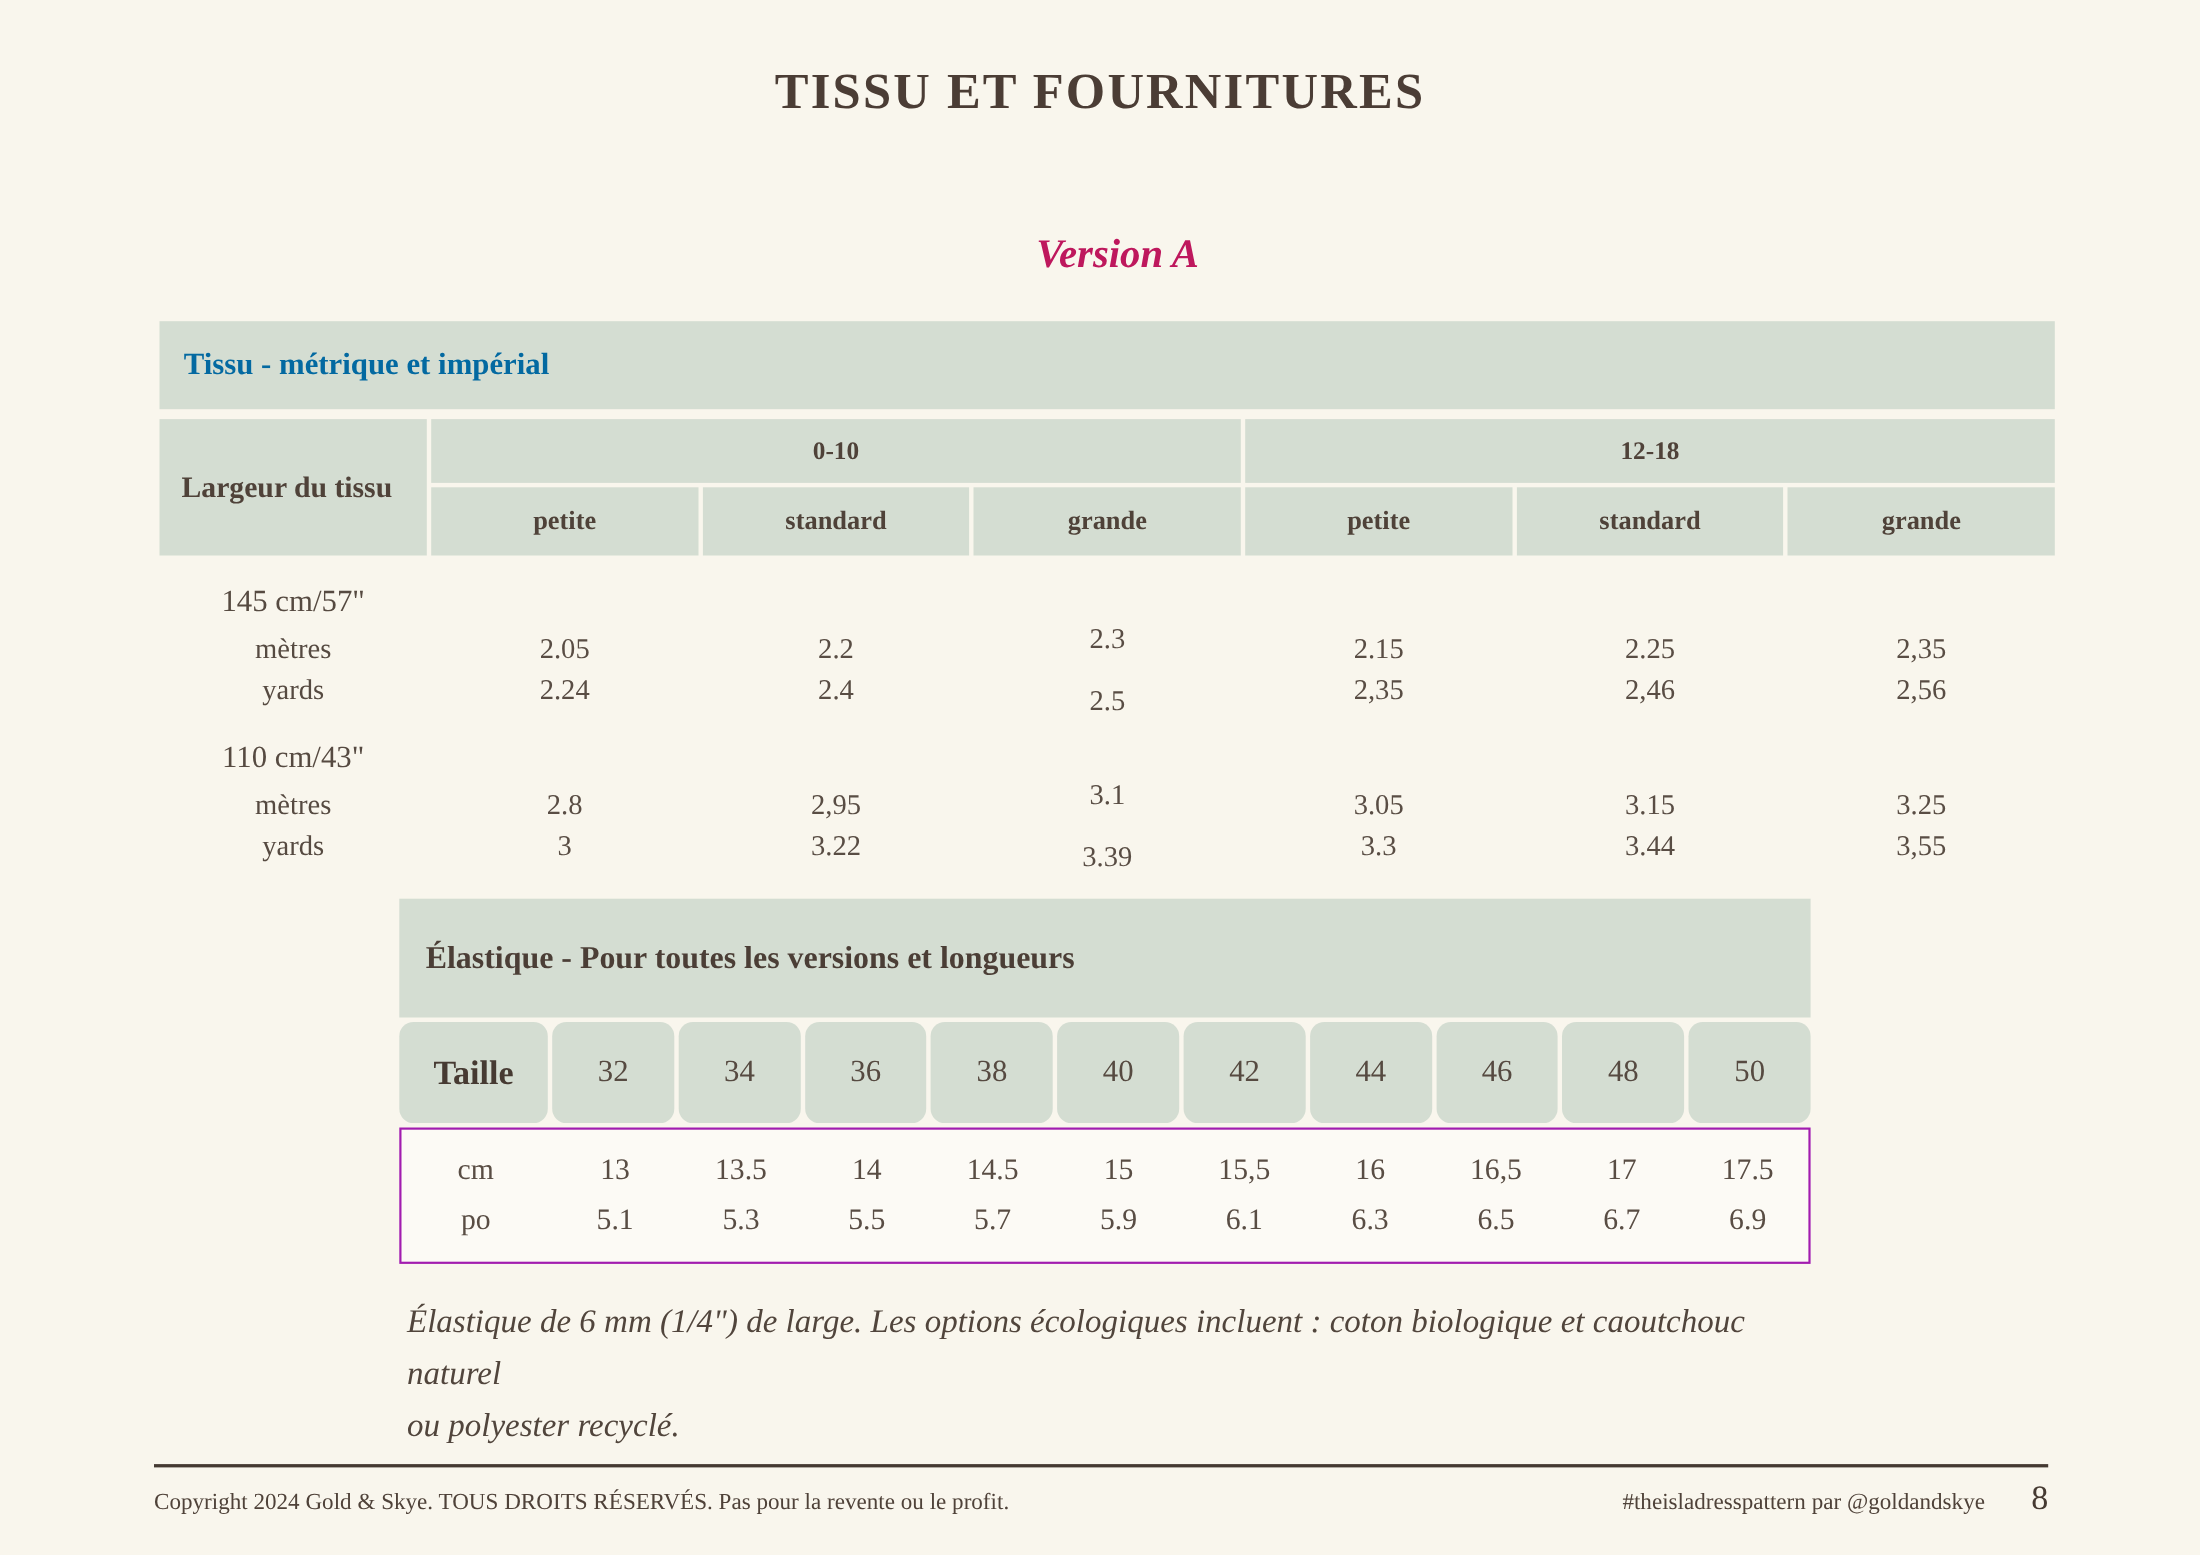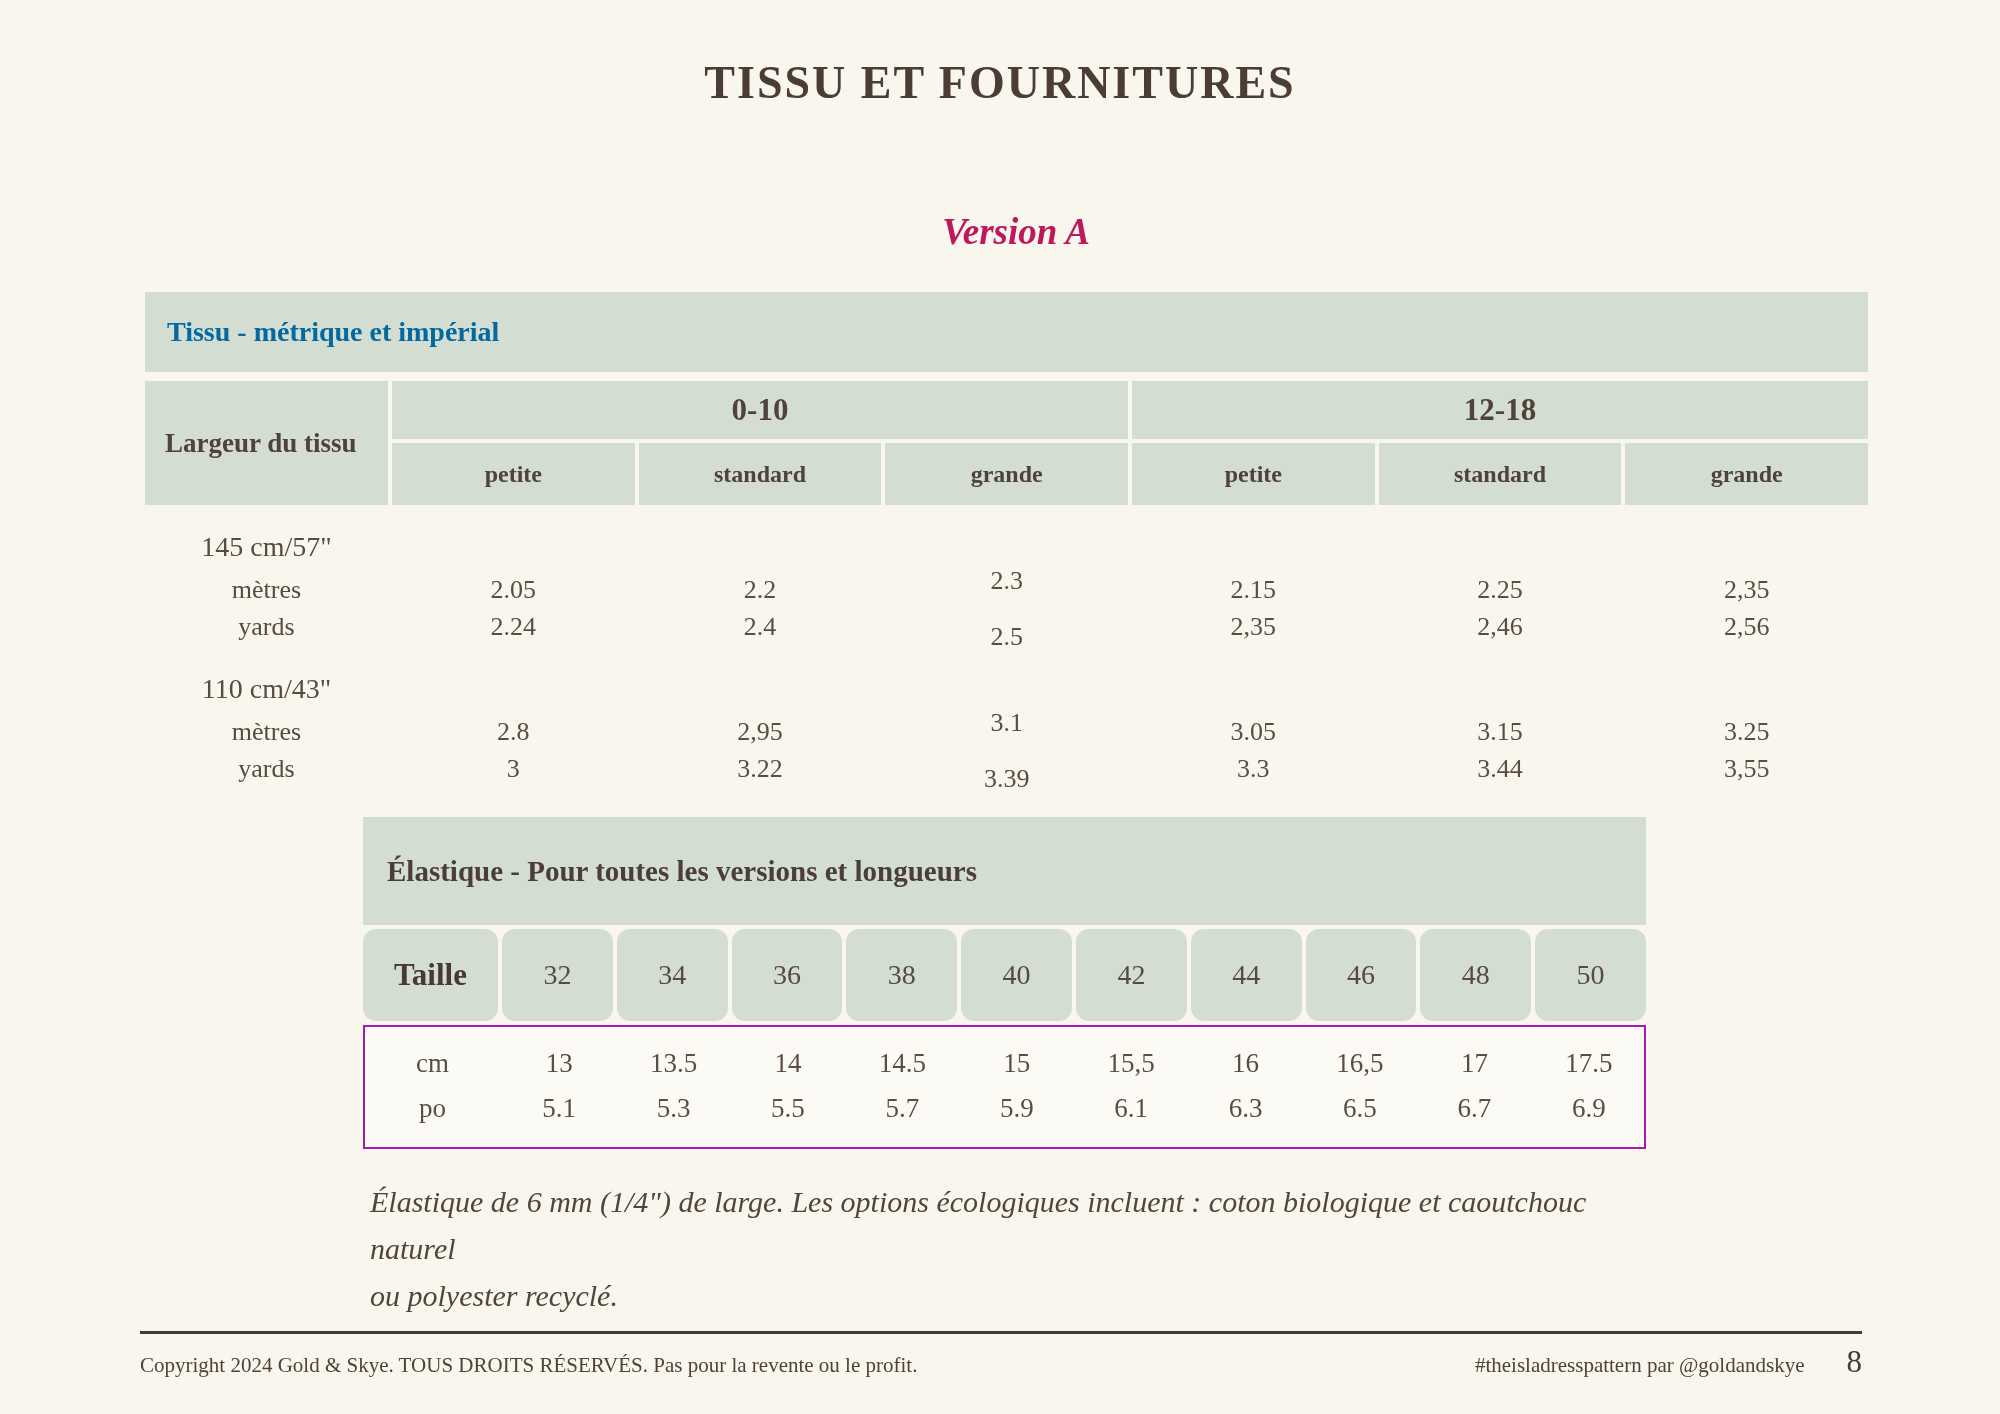--- a/index.html
+++ b/index.html
@@ -44,21 +44,21 @@
   .fabric-head .cell {
     background:#d4ddd2;
     display:flex; align-items:center; justify-content:center;
     color:#4f4239;
   }
   .cell.rowhead {
     grid-row:1 / 3;
     justify-content:flex-start; padding-left:20px;
     font-size:27px; font-weight:700;
   }
-  .cell.group { grid-column:span 3; font-size:31px; font-weight:700; }
+  .cell.group { grid-column:span 3; font-size:23px; font-weight:700; }
   .cell.fit   { font-size:24px; font-weight:700; }
   .fabric-data { margin-top:4px; padding-top:14px; }
   .frow {
     display:grid;
     grid-template-columns:243px repeat(6,1fr);
     column-gap:4px;
     align-items:center;
   }
   .frow .c { text-align:center; font-size:26px; color:#594d44; }
   .frow .rlabel { font-size:26px; color:#564a41; }

